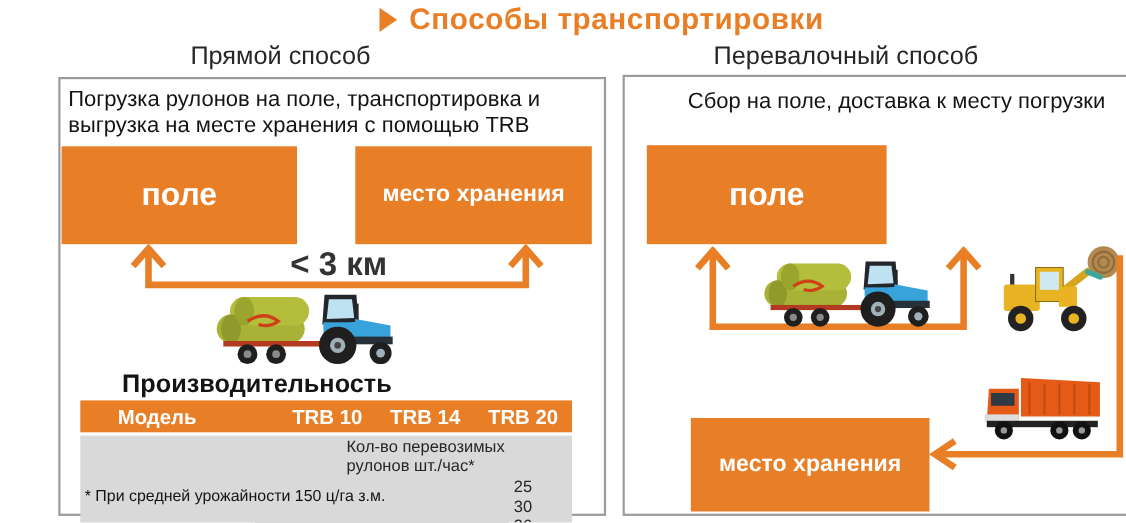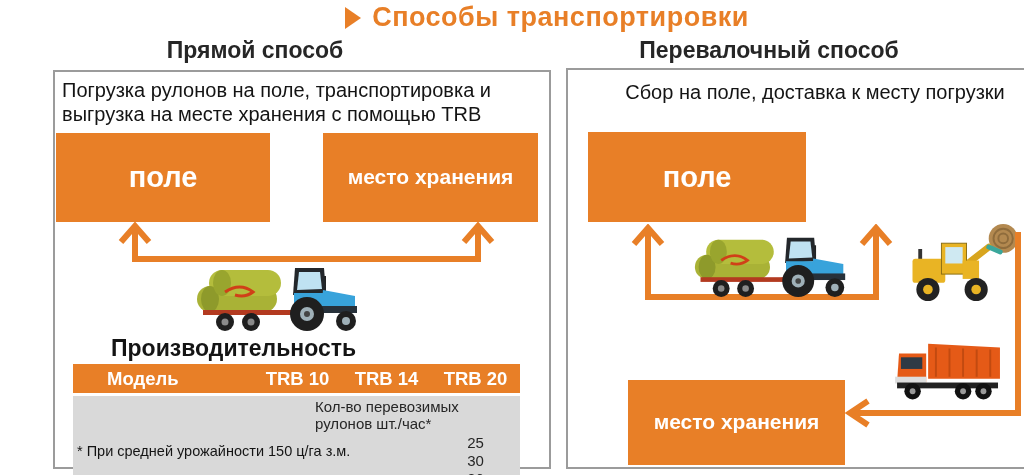--- a/index.html
+++ b/index.html
@@ -6,21 +6,21 @@
   body{
     width:1024px;height:475px;position:relative;background:#fff;overflow:hidden;
     font-family:"Liberation Sans",sans-serif;color:#1a1a1a;
   }
   .abs{position:absolute;}
   
   .main-title{top:2px;left:0;width:1024px;display:flex;justify-content:center;align-items:center;gap:11px;padding-left:35px;}
   .title-tri{width:0;height:0;border-left:16px solid #E87F27;border-top:11px solid transparent;border-bottom:11px solid transparent;}
   .title-txt{color:#E87F27;font-weight:bold;font-size:27px;letter-spacing:0.5px;}
   
-  .panel-heading{top:37px;font-weight:bold;font-size:23px;color:#262626;text-align:center;}
+  .panel-heading{top:37px;font-weight:normal;font-size:23px;color:#262626;text-align:center;}
   .panel-heading.left{left:5px;width:500px;}
   .panel-heading.right{left:518px;width:502px;}
   
   .panel{background:#fff;border:2px solid #9b9b9b;margin-left:48px;}
   .panel-left{left:5px;top:70px;width:494px;height:395px;}
   .panel-right{left:518px;top:68px;width:498px;height:397px;}
   .desc{font-size:20px;color:#141414;line-height:1.2;}
   .orange-box{background:#E87F27;color:#fff;font-weight:bold;display:flex;align-items:center;justify-content:center;text-align:center;line-height:1.25;}
   .distance{font-weight:bold;color:#333;font-size:30px;text-align:center;white-space:nowrap;}
   .connector{fill:none;stroke:#E87F27;stroke-width:6;}
@@ -52,20 +52,21 @@
 
   <div class="abs orange-box" style="left:1px;top:61px;width:214px;height:89px;font-size:29px;">поле</div>
   <div class="abs orange-box" style="left:268px;top:61px;width:215px;height:89px;font-size:21px;">место хранения</div>
 
   <svg class="abs" style="left:55px;top:150px;" width="395" height="48">
     <path class="connector" d="M25,6 L25,37 L368,37 L368,6"></path>
     <polyline class="connector" points="11,20 25,4 39,20"></polyline>
     <polyline class="connector" points="354,20 368,4 382,20"></polyline>
   </svg>
 
+  <div class="abs distance" style="left:103px;top:152px;width:300px;">&lt; 3 км</div>
 
   <svg class="abs" style="left:140px;top:190px;" width="165" height="70" viewBox="0 0 165 70">
     <rect x="2" y="24" width="80" height="26" rx="13" fill="#A9B236"></rect>
     <rect x="14" y="8" width="72" height="26" rx="13" fill="#B4BD3C"></rect>
     <ellipse cx="15" cy="37" rx="9" ry="13" fill="#8E9A2B"></ellipse>
     <ellipse cx="27" cy="21" rx="9" ry="13" fill="#99A52E"></ellipse>
     <path d="M30,30 Q45,20 58,30 Q50,36 40,33" fill="none" stroke="#D04018" stroke-width="3"></path>
     <rect x="8" y="48" width="88" height="5" fill="#B33A20"></rect>
     <path d="M94,50 L112,55" stroke="#B33A20" stroke-width="4"></path>
     <circle cx="30" cy="60" r="9" fill="#1F1F1F"></circle>

